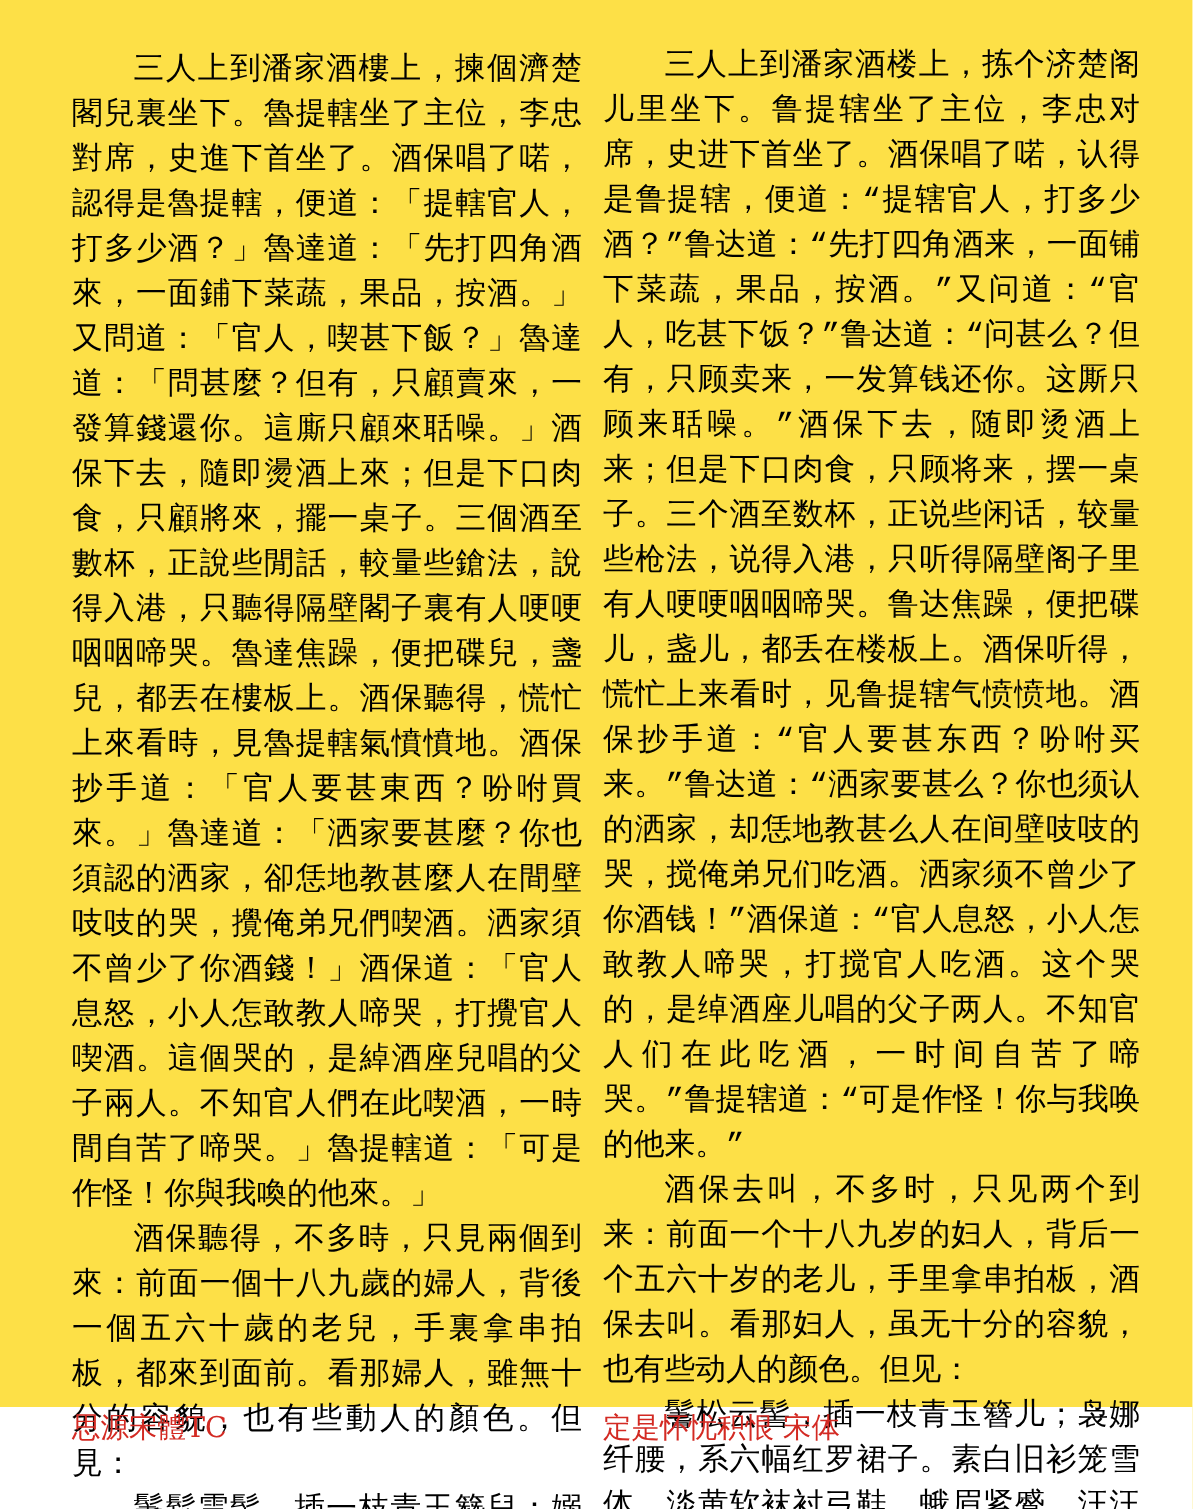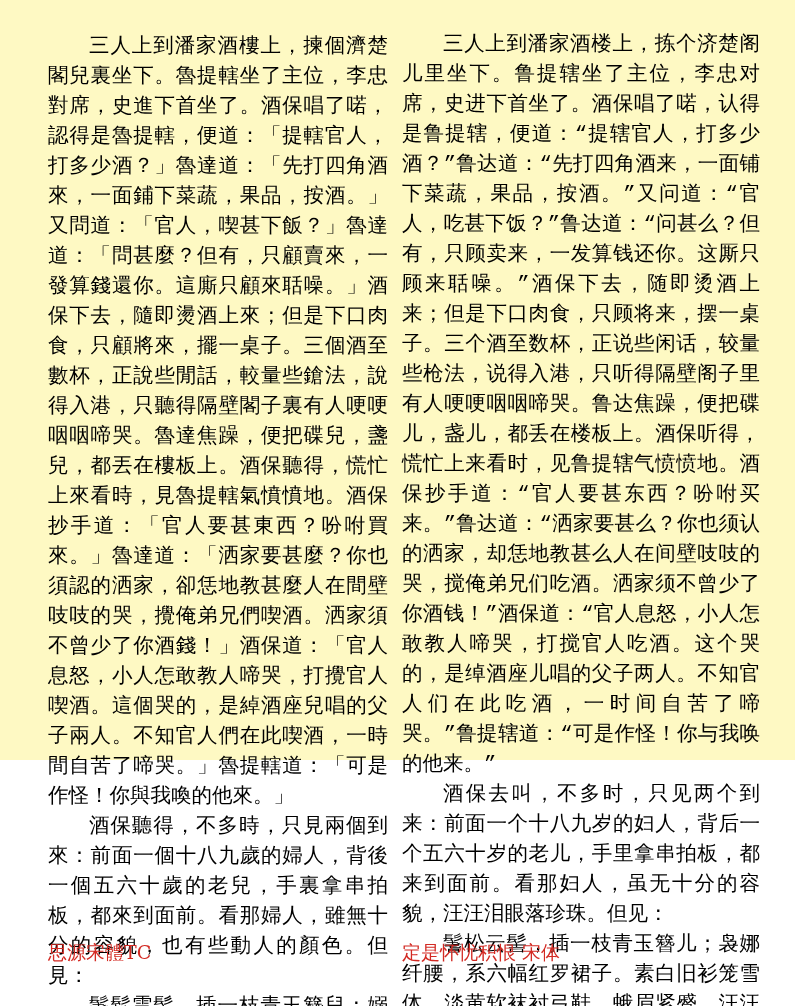--- a/index.html
+++ b/index.html
@@ -11,23 +11,23 @@
     width: 795px;
     height: 1006px;
     font-family: "DejaVu Serif", "Liberation Serif", serif;
     color: #000000;
     overflow: hidden;
   }
 
   .page {
     position: relative;
     width: 795px;
-    height: 760px;
+    height: 938px;
     box-sizing: border-box;
-    background: #fef9c3;
+    background: #fde047;
   }
 
   .columns {
     position: absolute;
     left: 0;
     top: 30px;
     width: 795px;
     display: flex;
     flex-direction: row;
     align-items: flex-start;
@@ -110,21 +110,21 @@
   <div class="columns">
 
     <div class="col col-left">
       <p class="para">三人上到潘家酒樓上，揀個濟楚閣兒裏坐下。魯提轄坐了主位，李忠對席，史進下首坐了。酒保唱了喏，認得是魯提轄，便道：「提轄官人，打多少酒？」魯達道：「先打四角酒來，一面鋪下菜蔬，果品，按酒。」又問道：「官人，喫甚下飯？」魯達道：「問甚麼？但有，只顧賣來，一發算錢還你。這廝只顧來聒噪。」酒保下去，隨即燙酒上來；但是下口肉食，只顧將來，擺一桌子。三個酒至數杯，正說些閒話，較量些鎗法，說得入港，只聽得隔壁閣子裏有人哽哽咽咽啼哭。魯達焦躁，便把碟兒，盞兒，都丟在樓板上。酒保聽得，慌忙上來看時，見魯提轄氣憤憤地。酒保抄手道：「官人要甚東西？吩咐買來。」魯達道：「洒家要甚麼？你也須認的洒家，卻恁地教甚麼人在間壁吱吱的哭，攪俺弟兄們喫酒。洒家須不曾少了你酒錢！」酒保道：「官人息怒，小人怎敢教人啼哭，打攪官人喫酒。這個哭的，是綽酒座兒唱的父子兩人。不知官人們在此喫酒，一時間自苦了啼哭。」魯提轄道：「可是作怪！你與我喚的他來。」</p>
       <p class="para">酒保聽得，不多時，只見兩個到來：前面一個十八九歲的婦人，背後一個五六十歲的老兒，手裏拿串拍板，都來到面前。看那婦人，雖無十分的容貌，也有些動人的顏色。但見：</p>
       <p class="para">鬐鬆雲髻，插一枝青玉簪兒；嫋娜纖腰，繫六幅紅羅裙子。素白舊衫籠雪體，淡黃軟襪襯弓鞋。蛾眉緊蹙，汪汪淚眼落珍珠；粉面低垂，細細香肌消玉雪。若非雨病雲愁，定是懷憂積恨。</p>
     </div>
 
     <div class="col col-right">
       <p class="para">三人上到潘家酒楼上，拣个济楚阁儿里坐下。鲁提辖坐了主位，李忠对席，史进下首坐了。酒保唱了喏，认得是鲁提辖，便道：“提辖官人，打多少酒？”鲁达道：“先打四角酒来，一面铺下菜蔬，果品，按酒。”又问道：“官人，吃甚下饭？”鲁达道：“问甚么？但有，只顾卖来，一发算钱还你。这厮只顾来聒噪。”酒保下去，随即烫酒上来；但是下口肉食，只顾将来，摆一桌子。三个酒至数杯，正说些闲话，较量些枪法，说得入港，只听得隔壁阁子里有人哽哽咽咽啼哭。鲁达焦躁，便把碟儿，盏儿，都丢在楼板上。酒保听得，慌忙上来看时，见鲁提辖气愤愤地。酒保抄手道：“官人要甚东西？吩咐买来。”鲁达道：“洒家要甚么？你也须认的洒家，却恁地教甚么人在间壁吱吱的哭，搅俺弟兄们吃酒。洒家须不曾少了你酒钱！”酒保道：“官人息怒，小人怎敢教人啼哭，打搅官人吃酒。这个哭的，是绰酒座儿唱的父子两人。不知官人们在此吃酒，一时间自苦了啼哭。”鲁提辖道：“可是作怪！你与我唤的他来。”</p>
-      <p class="para">酒保去叫，不多时，只见两个到来：前面一个十八九岁的妇人，背后一个五六十岁的老儿，手里拿串拍板，都来到面前。看那妇人，虽无十分的容貌，汪汪泪眼落珍珠。但见：</p>
+      <p class="para">酒保去叫，不多时，只见两个到来：前面一个十八九岁的妇人，背后一个五六十岁的老儿，手里拿串拍板，酒保去叫。看那妇人，虽无十分的容貌，也有些动人的颜色。但见：</p>
       <p class="para">鬐松云髻，插一枝青玉簪儿；袅娜纤腰，系六幅红罗裙子。素白旧衫笼雪体，淡黄软袜衬弓鞋。蛾眉紧蹙，汪汪泪眼落珍珠；粉面低垂，细细香肌消玉雪。若非雨病云愁，定是怀忧积恨。</p>
     </div>
 
   </div>
 
   <div class="footers">
     <div class="footer-cell footer-left">思源宋體TC</div>
     <div class="footer-cell footer-right">定是怀忧积恨 宋体</div>
   </div>
 

